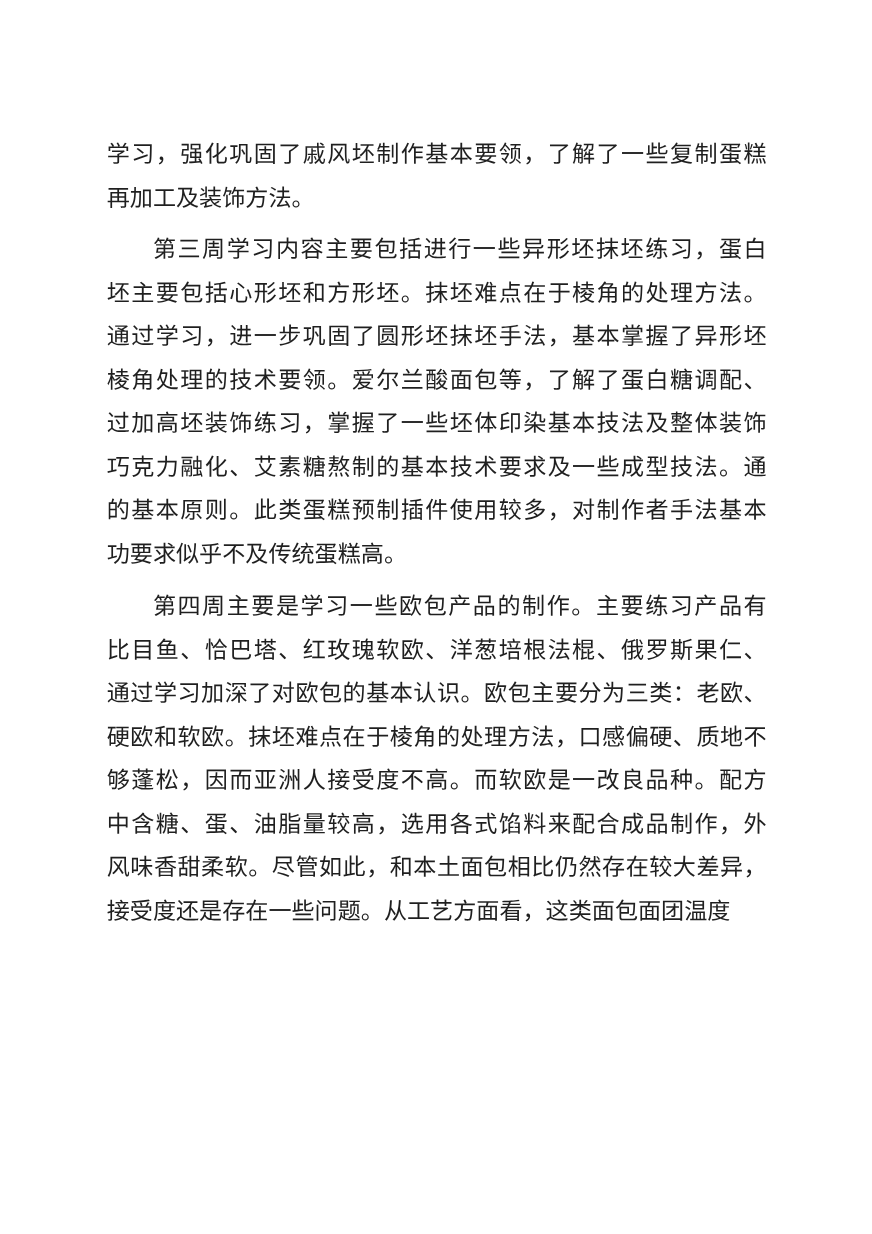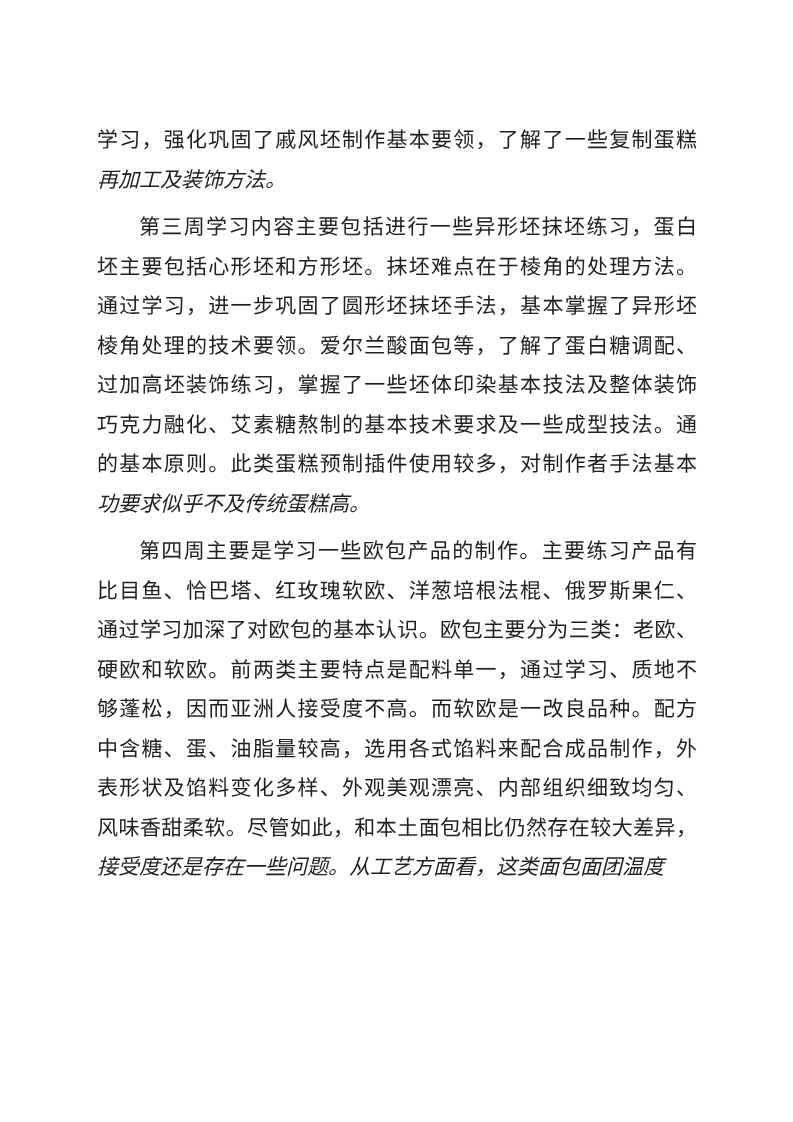--- a/index.html
+++ b/index.html
@@ -24,21 +24,20 @@
   .line {
     font-size: 21px;
     line-height: 39.5px;
     color: #1f1f1f;
     text-align: justify;
     text-align-last: justify;
     text-justify: inter-character;
   }
   .line.last {
     text-align-last: left;
-    font-style: italic;
   }
   .line.indent {
     text-indent: 2em;
   }
   .para + .para {
     margin-top: 8px;
   }
 </style>
 </head>
 <body>
@@ -59,22 +58,21 @@
       <div class="line">过加高坯装饰练习，掌握了一些坯体印染基本技法及整体装饰</div>
       <div class="line">巧克力融化、艾素糖熬制的基本技术要求及一些成型技法。通</div>
       <div class="line">的基本原则。此类蛋糕预制插件使用较多，对制作者手法基本</div>
       <div class="line last">功要求似乎不及传统蛋糕高。</div>
     </div>
 
     <div class="para">
       <div class="line indent">第四周主要是学习一些欧包产品的制作。主要练习产品有</div>
       <div class="line">比目鱼、恰巴塔、红玫瑰软欧、洋葱培根法棍、俄罗斯果仁、</div>
       <div class="line">通过学习加深了对欧包的基本认识。欧包主要分为三类：老欧、</div>
-      <div class="line">硬欧和软欧。前两类主要特点是配料单一，通过学习、质地不</div>
+      <div class="line">硬欧和软欧。抹坯难点在于棱角的处理方法，口感偏硬、质地不</div>
       <div class="line">够蓬松，因而亚洲人接受度不高。而软欧是一改良品种。配方</div>
       <div class="line">中含糖、蛋、油脂量较高，选用各式馅料来配合成品制作，外</div>
-      <div class="line">表形状及馅料变化多样、外观美观漂亮、内部组织细致均匀、</div>
       <div class="line">风味香甜柔软。尽管如此，和本土面包相比仍然存在较大差异，</div>
       <div class="line last">接受度还是存在一些问题。从工艺方面看，这类面包面团温度</div>
     </div>
 
   </div>
 </div>
 
 </body></html>

